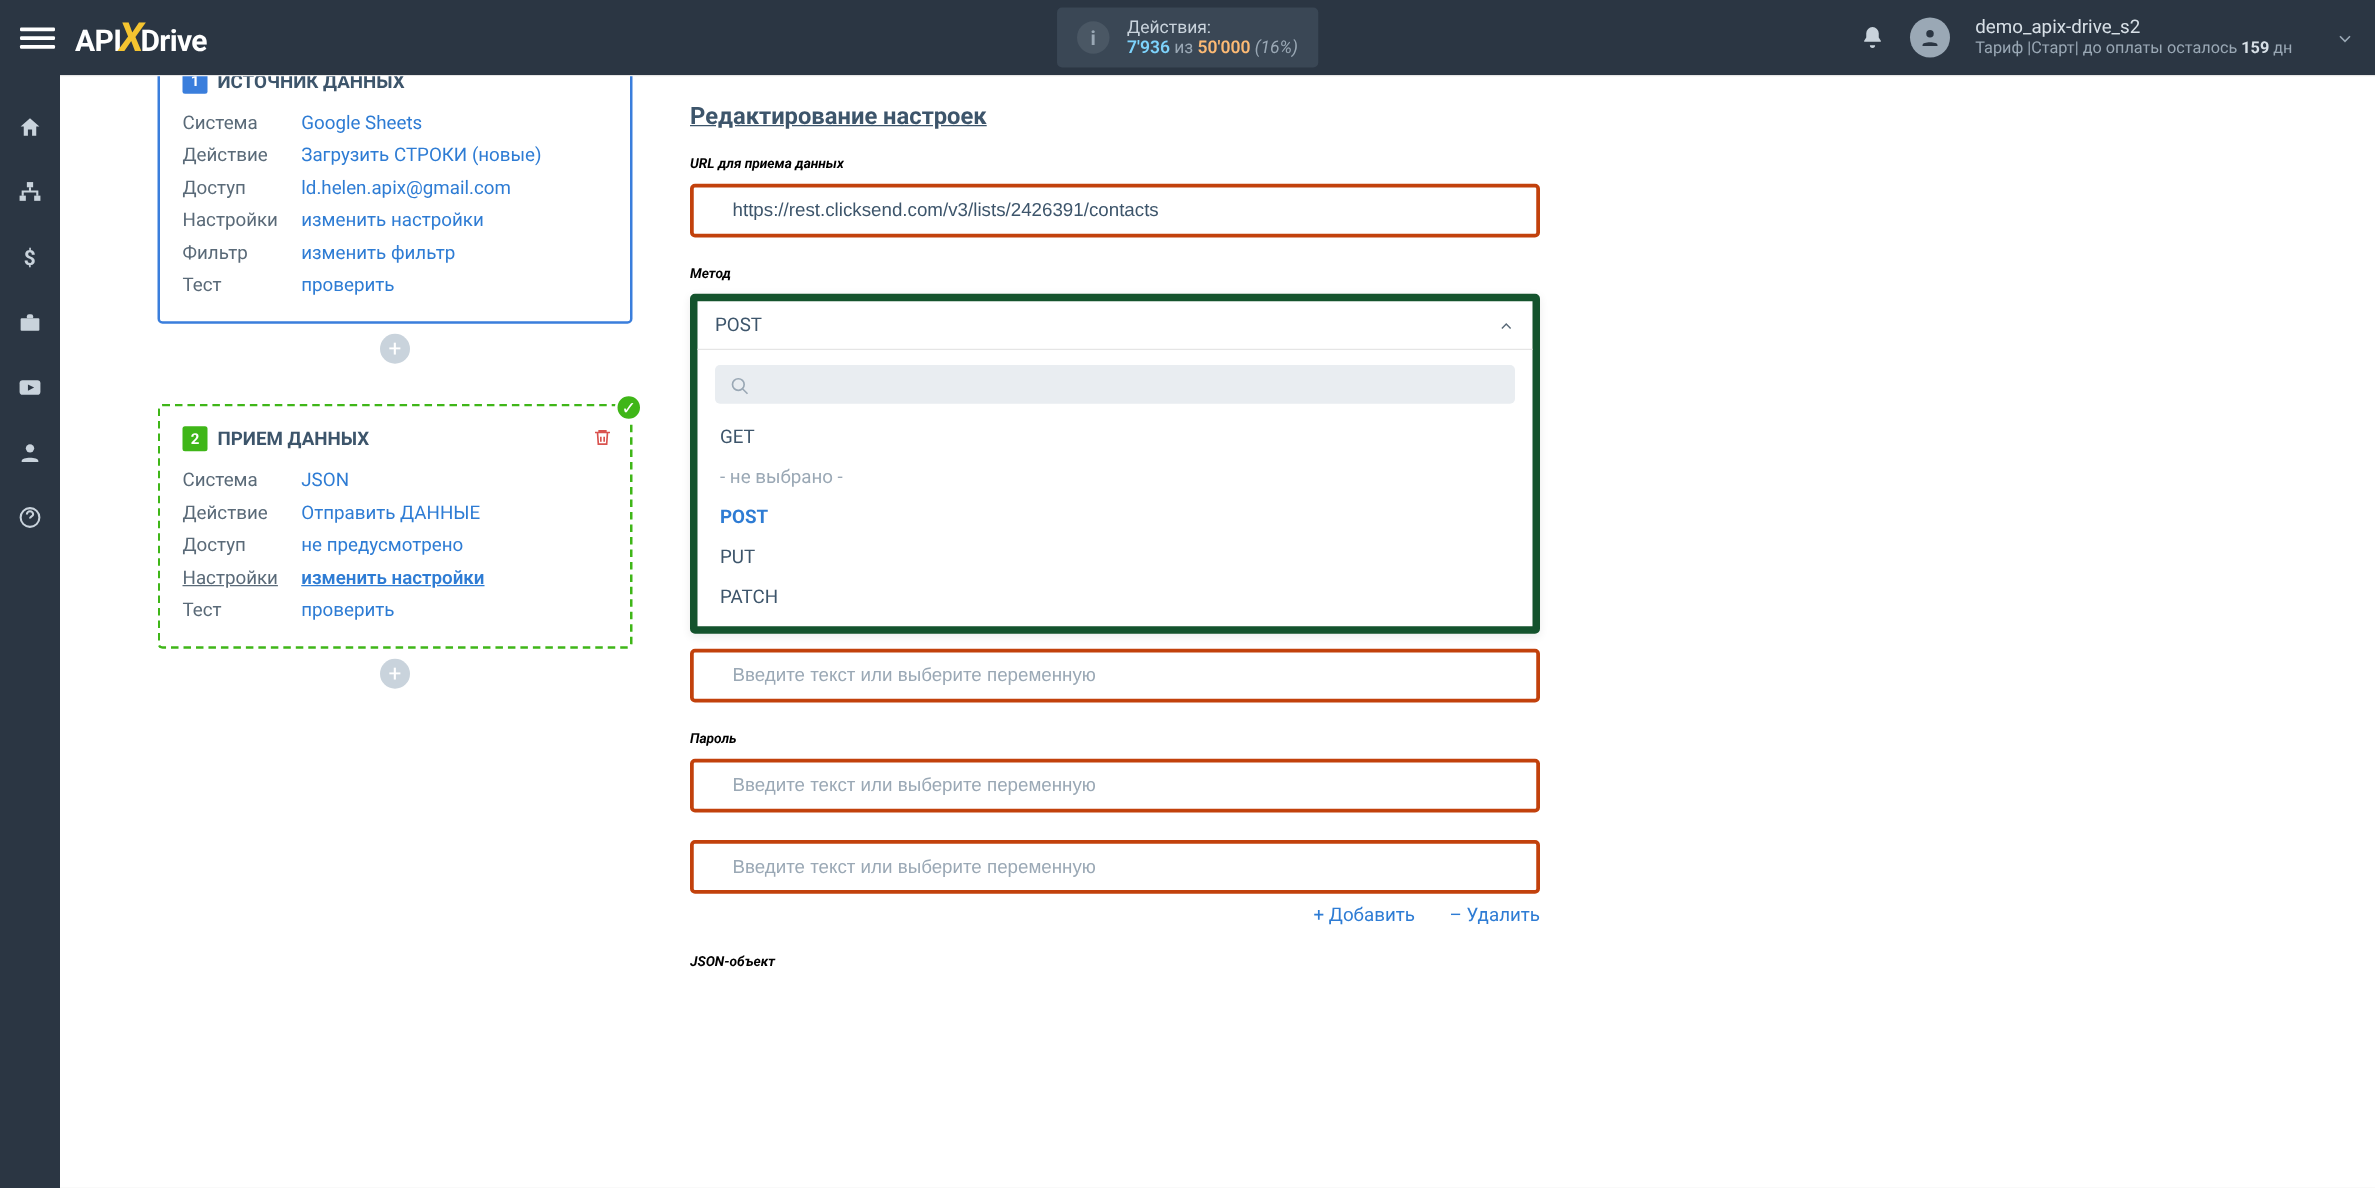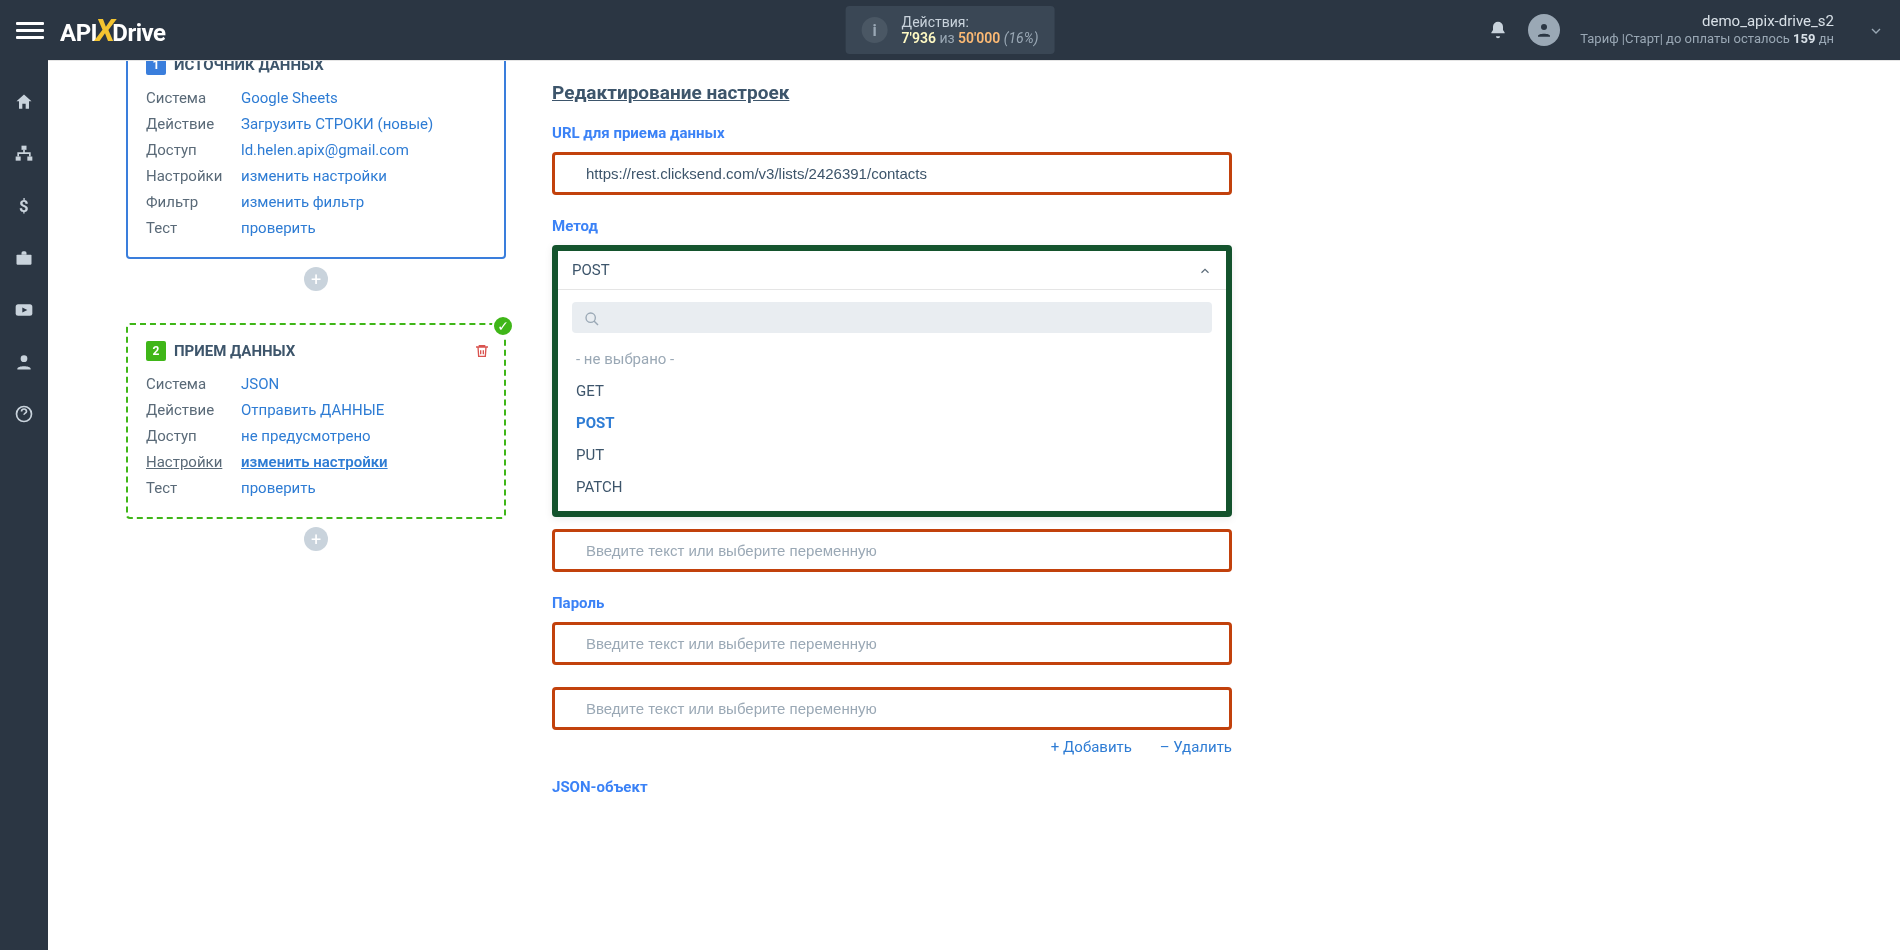--- a/index.html
+++ b/index.html
@@ -8,28 +8,28 @@
   
   .header { background: #2b3643; height: 60px; display: flex; align-items: center; padding: 0 16px; color: #fff; position: relative; }
   .hamburger { width: 28px; cursor: pointer; margin-right: 16px; }
   .hamburger div { height: 3px; background: #fff; margin: 4px 0; border-radius: 1px; }
   .logo { font-size: 24px; font-weight: 700; letter-spacing: -0.5px; }
   .logo .x { color: #f4c430; font-style: italic; font-size: 32px; margin: 0 -2px; }
   .header-center { position: absolute; left: 50%; transform: translateX(-50%); display: flex; align-items: center; background: #3a4755; padding: 8px 16px; border-radius: 4px; }
   .ic-info { width: 26px; height: 26px; border-radius: 50%; background: #4a5764; display: flex; align-items: center; justify-content: center; font-size: 16px; font-weight: bold; color: #9aa8b5; margin-right: 14px; }
   .act-label { font-size: 14px; color: #c9d3dc; }
   .act-num { font-size: 14px; }
-  .act-num .a1 { color: #fef9c3; font-weight: 600; }
+  .act-num .a1 { color: #7dd3fc; font-weight: 600; }
   .act-num .a2 { color: #9aa8b5; }
   .act-num .a3 { color: #fdba74; font-weight: 600; text-align: center; }
   .act-num .a4 { color: #9aa8b5; font-style: italic; }
   .header-right { margin-left: auto; display: flex; align-items: center; gap: 20px; }
   .ic { color: #c9d3dc; cursor: pointer; }
   .avatar { width: 32px; height: 32px; border-radius: 50%; background: #9aa8b5; display: flex; align-items: center; justify-content: center; color: #2b3643; }
-  .user-info { line-height: 1.3; text-align: right; }
+  .user-info { line-height: 1.3; }
   .user-name { font-size: 15px; color: #d8e0e7; }
   .user-plan { font-size: 13px; color: #9aa8b5; }
   .user-plan b { color: #d8e0e7; font-weight: 700; }
   .chev { color: #9aa8b5; cursor: pointer; margin-left: 14px; }
   
   
   .leftbar { position: fixed; left: 0; top: 60px; bottom: 0; width: 48px; background: #2b3643; display: flex; flex-direction: column; align-items: center; padding-top: 28px; gap: 28px; }
   .leftbar .li { color: #c9d3dc; cursor: pointer; font-size: 20px; }
   
   
@@ -50,21 +50,21 @@
   .card-row .val-u { text-decoration: underline; font-weight: 600; }
   .lbl-u { color: #5a6a78; text-decoration: underline; }
   .del-ic { position: absolute; right: 14px; top: 14px; color: #d9534f; cursor: pointer; font-size: 18px; }
   .check-badge { position: absolute; right: -10px; top: -10px; width: 22px; height: 22px; border-radius: 50%; background: #3fb618; color: #fff; display: flex; align-items: center; justify-content: center; font-size: 14px; border: 2px solid #fff; }
   .add-btn { width: 24px; height: 24px; border-radius: 50%; background: #c9d3dc; color: #fff; display: flex; align-items: center; justify-content: center; margin: 8px auto 0; cursor: pointer; font-size: 18px; }
   .add-wrap { position: relative; height: 28px; }
   
   
   .sect-title { font-size: 19px; font-weight: 700; color: #3d556b; text-decoration: underline; margin: 16px 0 20px; }
   .fgroup { margin-bottom: 22px; }
-  .flabel { font-size: 15px; font-weight: 700; color: #3b82f6; margin-bottom: 10px; display: block; }
+  .flabel { font-size: 11px; font-weight: 700; color: #000000; margin-bottom: 10px; display: block; font-style: italic; }
   .finput { width: 100%; border: 3px solid #c2410c; border-radius: 4px; padding: 10px 31px; font-size: 15px; color: #3d556b; }
   .finput::placeholder { color: #9aa8b5; }
   
   
   .dd { border: 6px solid #14532d; border-radius: 4px; background: #fff; box-shadow: 0 2px 8px rgba(0,0,0,0.08); }
   .dd-sel { padding: 10px 14px; display: flex; justify-content: space-between; align-items: center; cursor: pointer; font-size: 15px; color: #3d556b; border-bottom: 1px solid #e5e5e5; }
   .dd-body { padding: 12px 14px 8px; }
   .dd-search { display: flex; align-items: center; background: #e9edf1; border-radius: 4px; padding: 6px 12px; margin-bottom: 10px; }
   .dd-search input { border: none; background: transparent; flex: 1; font-size: 15px; color: #3d556b; outline: none; margin-left: 8px; }
   .dd-search input::placeholder { color: #9aa8b5; }
@@ -249,22 +249,22 @@
                   <path d="M6 15l6-6 6 6"></path>
                 </svg></span>
           </div>
           <div class="dd-body">
             <div class="dd-search">
               <span><svg width="16" height="16" viewBox="0 0 24 24" fill="none" stroke="#9aa8b5" stroke-width="2">
                     <circle cx="10" cy="10" r="7"></circle>
                     <path d="M21 21l-6-6"></path>
                   </svg></span>
             </div>
+            <div class="dd-opt">GET</div>
             <div class="dd-opt ph">- не выбрано -</div>
-            <div class="dd-opt">GET</div>
             <div class="dd-opt sel">POST</div>
             <div class="dd-opt">PUT</div>
             <div class="dd-opt">PATCH</div>
           </div>
         </div>
       </div>
 
       <div class="fgroup" style="margin-top:-10px">
         <input class="finput" placeholder="Введите текст или выберите переменную" style="">
       </div>

